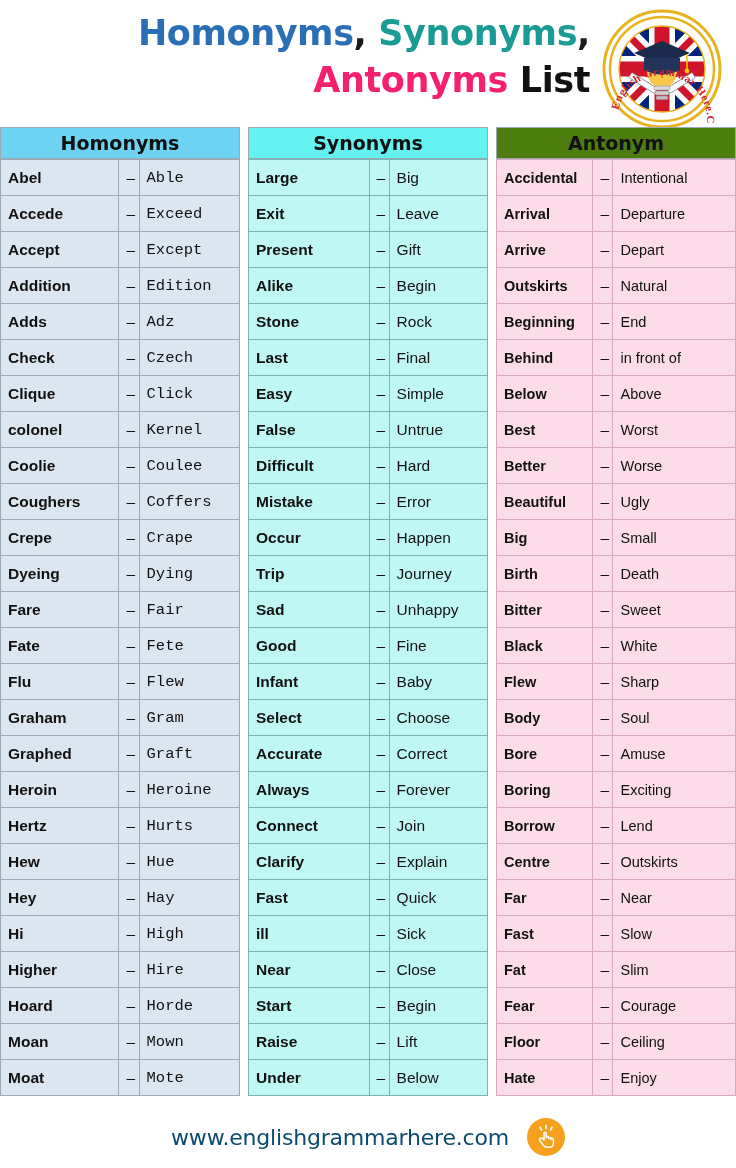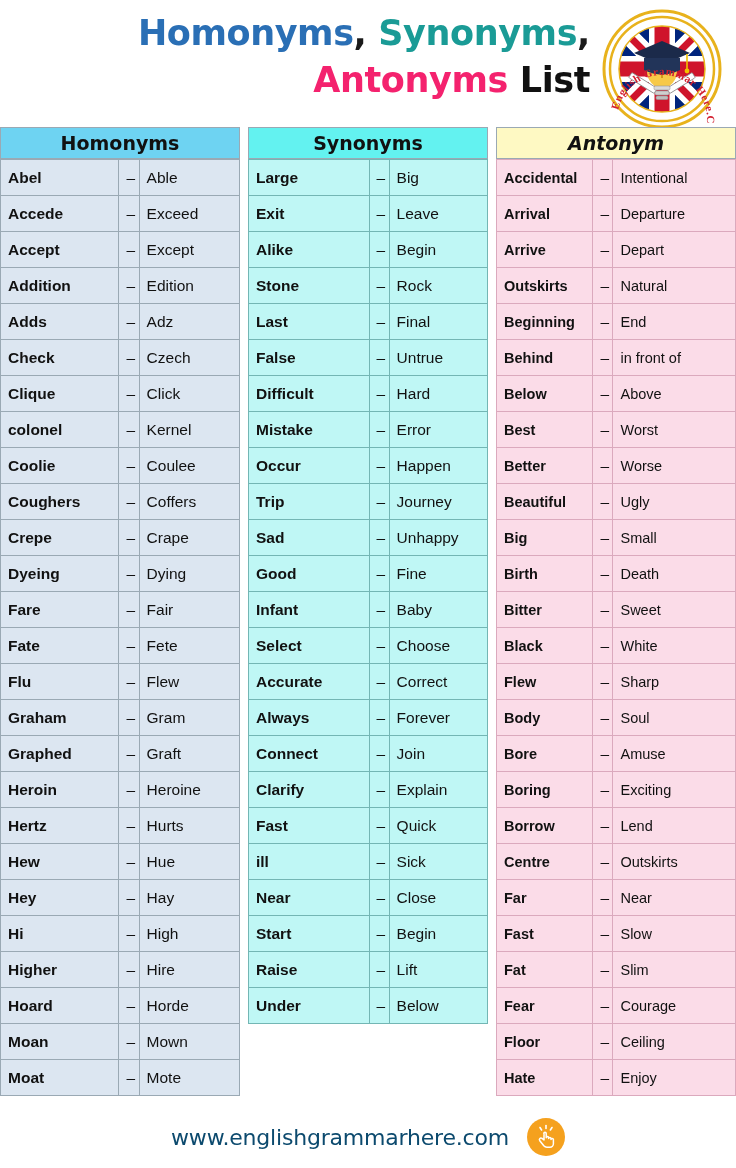--- a/index.html
+++ b/index.html
@@ -82,21 +82,21 @@
     font-weight: bold;
     font-size: 19px;
     color: #111;
     height: 32px;
     line-height: 31px;
     border: 1px solid #9aa9b4;
   }
 
   .col-homonyms .col-head { background: #6ED3F2; }
   .col-synonyms .col-head { background: #63F2F0; }
-  .col-antonyms .col-head { background: #fef9c3; font-style: italic; }
+  .col-antonyms .col-head { background: #4d7c0f; }
 
   table.wordlist {
     width: 100%;
     border-collapse: collapse;
     table-layout: fixed;
   }
 
   table.wordlist td {
     height: 36px;
     font-size: 15.5px;
@@ -106,21 +106,21 @@
     white-space: nowrap;
   }
 
   td.w-left  { font-weight: bold; }
   td.w-dash  { width: 20px; text-align: center; padding: 0; font-weight: normal; color: #222; }
   td.w-right { font-weight: normal; padding-left: 6px; }
 
   
   .col-homonyms table.wordlist td { background: #DCE6F1; border: 1px solid #9aa9b4; }
   .col-homonyms td.w-left  { width: 118px; }
-  .col-homonyms td.w-right { width: 100px; }
+  .col-homonyms td.w-right { width: 100px; font-family: Liberation Mono, monospace; }
 
   
   .col-synonyms table.wordlist td { background: #BFF7F5; border: 1px solid #73b6b4; }
   .col-synonyms td.w-left  { width: 120px; }
   .col-synonyms td.w-right { width: 98px; }
 
   
   .col-antonyms table.wordlist td { background: #FBDCE8; border: 1px solid #dba9bd; }
   .col-antonyms table.wordlist td.w-left  { width: 96px; font-size: 14.5px; }
   .col-antonyms table.wordlist td.w-right { width: 122px; font-size: 14.5px; }
@@ -373,33 +373,43 @@
               <td class="w-left">Large</td>
               <td class="w-dash">–</td>
               <td class="w-right">Big</td>
             </tr>
             <tr>
               <td class="w-left">Exit</td>
               <td class="w-dash">–</td>
               <td class="w-right">Leave</td>
             </tr>
             <tr>
+              <td class="w-left">Present</td>
+              <td class="w-dash">–</td>
+              <td class="w-right">Gift</td>
+            </tr>
+            <tr>
               <td class="w-left">Alike</td>
               <td class="w-dash">–</td>
               <td class="w-right">Begin</td>
             </tr>
             <tr>
               <td class="w-left">Stone</td>
               <td class="w-dash">–</td>
               <td class="w-right">Rock</td>
             </tr>
             <tr>
               <td class="w-left">Last</td>
               <td class="w-dash">–</td>
               <td class="w-right">Final</td>
+            </tr>
+            <tr>
+              <td class="w-left">Easy</td>
+              <td class="w-dash">–</td>
+              <td class="w-right">Simple</td>
             </tr>
             <tr>
               <td class="w-left">False</td>
               <td class="w-dash">–</td>
               <td class="w-right">Untrue</td>
             </tr>
             <tr>
               <td class="w-left">Difficult</td>
               <td class="w-dash">–</td>
               <td class="w-right">Hard</td>

